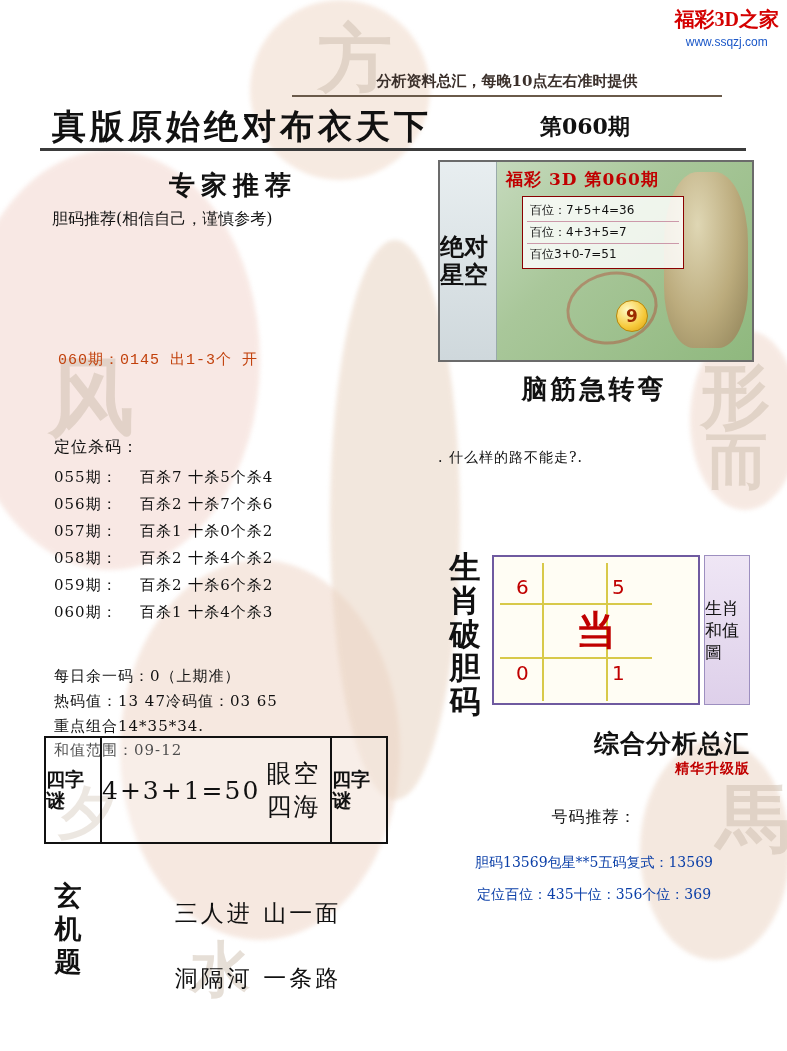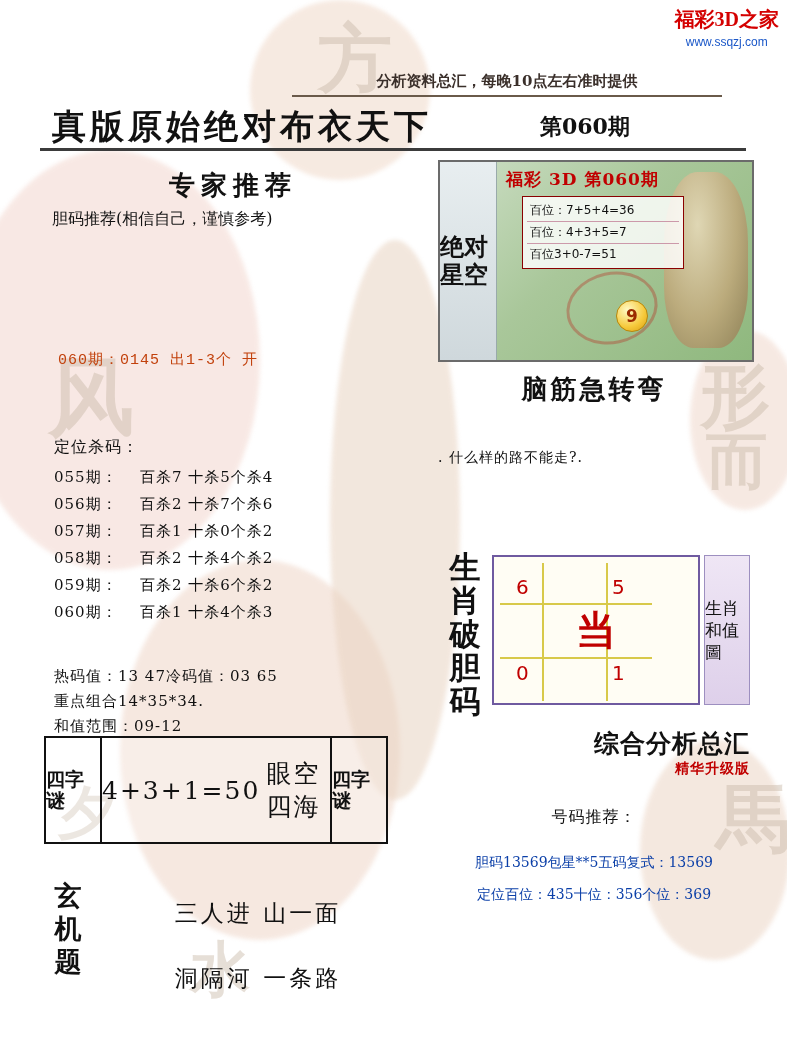--- a/index.html
+++ b/index.html
@@ -514,20 +514,21 @@
       <span class="k-issue">059期：</span>
       <span>百杀2 十杀6个杀2</span>
     </div>
     <div class="kill-row">
       <span class="k-issue">060期：</span>
       <span>百杀1 十杀4个杀3</span>
     </div>
   </div>
 
   <div class="stats">
+    <div>每日余一码：0（上期准）</div>
     <div>热码值：13 47冷码值：03 65</div>
     <div>重点组合14*35*34.</div>
     <div>和值范围：09-12</div>
   </div>
 </div>
 
 <div class="riddle">
   <div class="riddle-side">四字谜</div>
   <div class="riddle-mid">
     <div>4+3+1=50</div>

